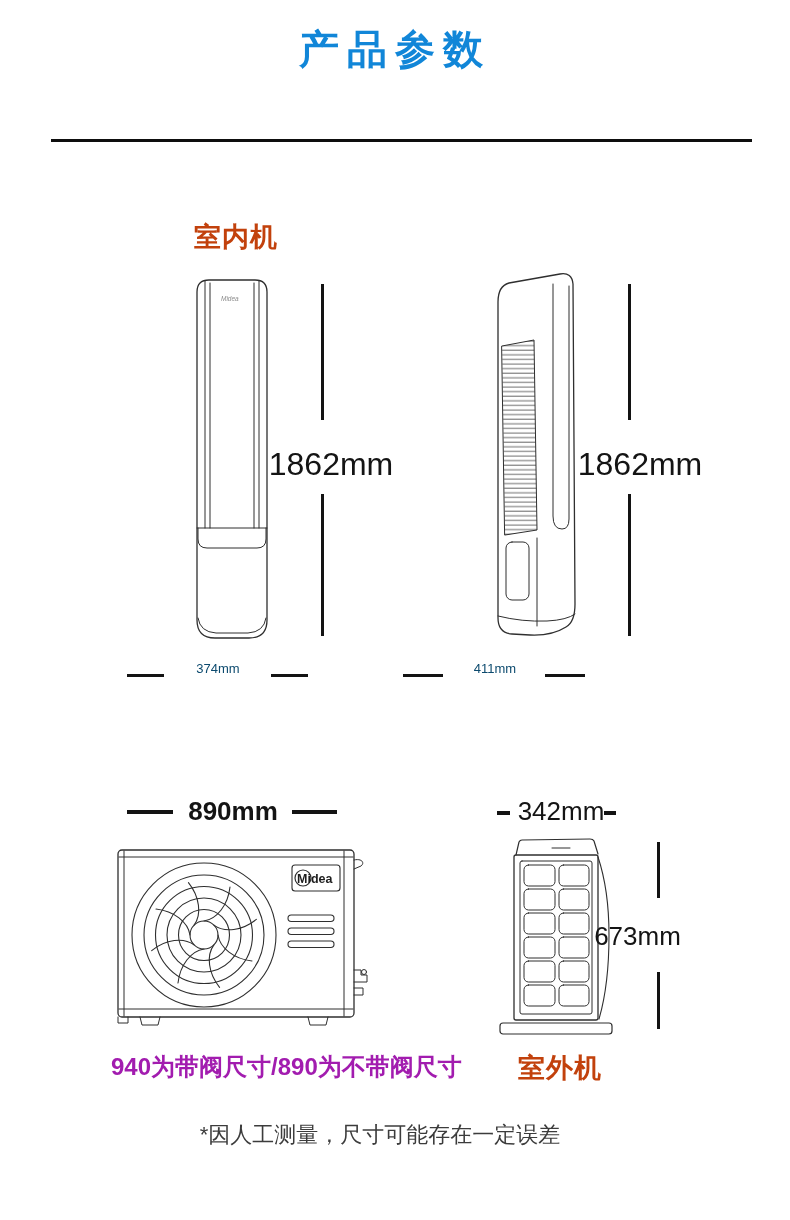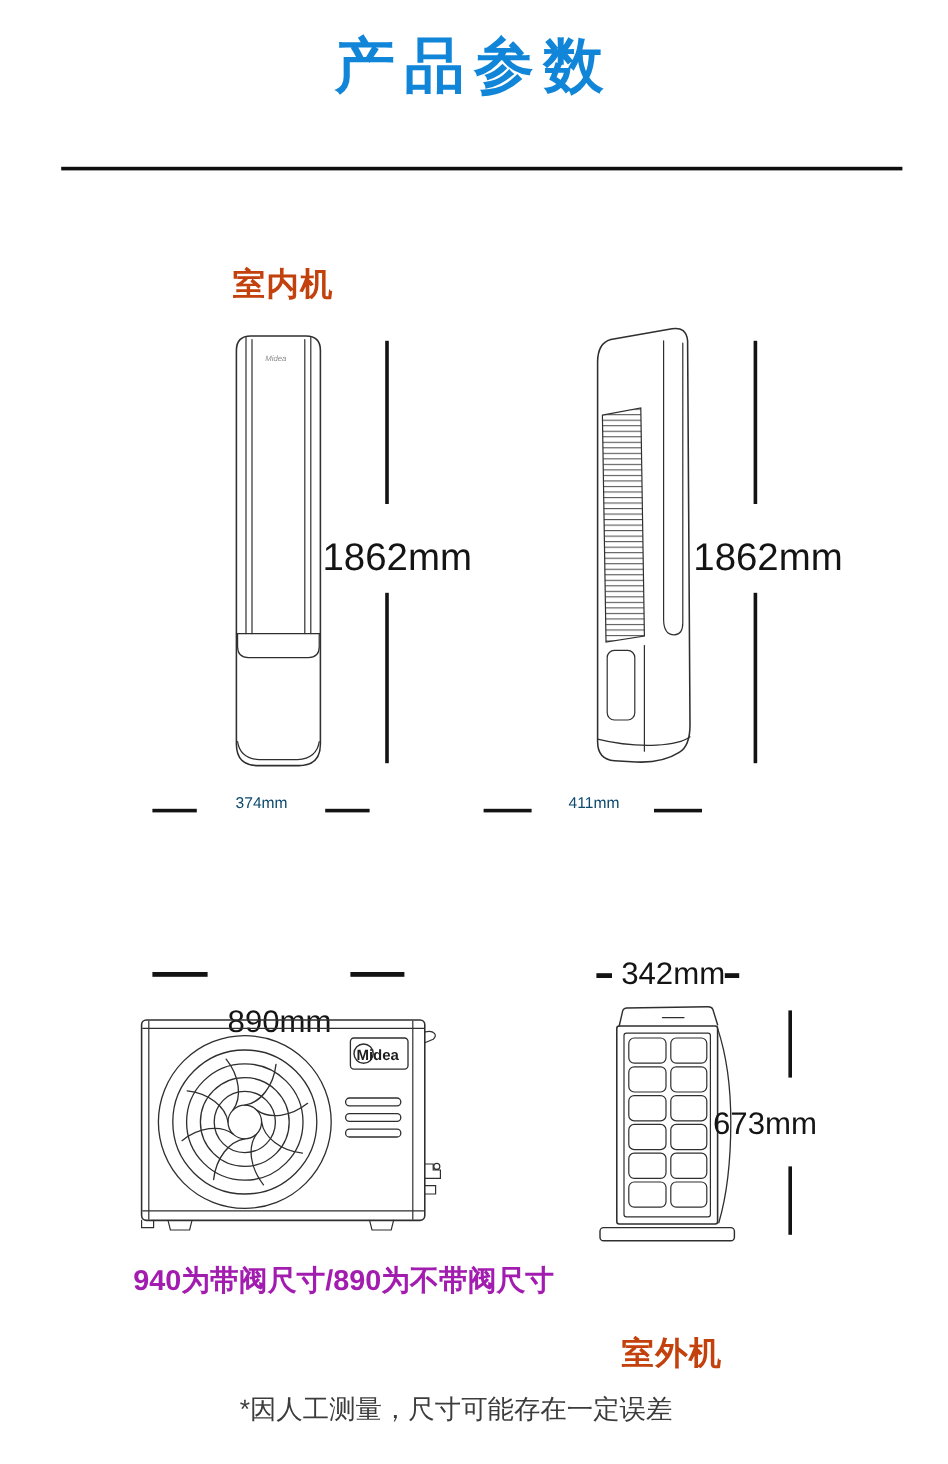--- a/index.html
+++ b/index.html
@@ -1,30 +1,30 @@
 <!DOCTYPE html>
 <html><head>
 <meta charset="utf-8">
 <style>
   html,body{margin:0;padding:0;background:#ffffff;}
   body{width:790px;height:1220px;position:relative;overflow:hidden;
        font-family:"Liberation Sans","DejaVu Sans",sans-serif;color:#111;}
   .abs{position:absolute;}
-  .page-title{left:0;right:0;top:22px;text-align:center;font-size:50px;font-weight:700;
+  .page-title{left:0;right:0;top:22px;text-align:center;font-size:40px;font-weight:700;
               letter-spacing:8px;color:#1186d8;}
   .divider{left:51px;top:139px;width:701px;height:3px;background:#0e0e0e;}
   .section-label{font-size:27px;font-weight:700;color:#c2410c;letter-spacing:1px;}
   .dim-text{font-size:32px;font-weight:500;color:#141414;text-align:center;}
   .dim-text-sm{font-size:13px;font-weight:500;color:#0c4a6e;text-align:center;}
   .dim-text-lg{font-size:26px;font-weight:500;color:#141414;text-align:center;}
   .vline{width:3px;background:#131313;}
   .hdash{height:3px;background:#131313;}
   .hdash-thick{height:4px;background:#131313;}
   .note-text{font-size:24px;font-weight:700;color:#a21caf;margin-left:20px;}
-  .footer-text{left:0;width:760px;top:1160px;text-align:center;font-size:22px;color:#3c3c3c;}
+  .footer-text{left:0;width:760px;top:1120px;text-align:center;font-size:22px;color:#3c3c3c;}
   svg{display:block;}
   svg *{vector-effect:non-scaling-stroke;}
   svg text{font-family:"Liberation Sans","DejaVu Sans",sans-serif;}
 </style>
 </head>
 <body>
 
 <div class="abs page-title" style="color: rgb(17, 134, 216);">产品参数</div>
 
 <div class="abs divider"></div>
@@ -77,21 +77,21 @@
 </div>
 
 <div>
   <div class="abs hdash" style="left:403px;top:674px;width:40px;"></div>
   <div class="abs dim-text-sm" style="left:443px;top:661px;width:104px;">411mm</div>
   <div class="abs hdash" style="left:545px;top:674px;width:40px;"></div>
 </div>
 
 <div>
   <div class="abs hdash-thick" style="left:127px;top:810px;width:46px;"></div>
-  <div class="abs dim-text-lg" style="left:183px;top:836px;width:100px;">890mm</div>
+  <div class="abs dim-text-lg" style="left:183px;top:796px;width:100px;font-weight:bold;">890mm</div>
   <div class="abs hdash-thick" style="left:292px;top:810px;width:45px;"></div>
 </div>
 
 <div>
   <div class="abs hdash-thick" style="left:497px;top:811px;width:13px;"></div>
   <div class="abs dim-text-lg" style="left:511px;top:796px;width:100px;">342mm</div>
   <div class="abs hdash-thick" style="left:604px;top:811px;width:12px;"></div>
 </div>
 
 <svg class="abs" style="left:110px;top:843px;" width="262" height="192" viewBox="0 0 262 192">
@@ -157,15 +157,15 @@
 </svg>
 
 <div>
   <div class="abs vline" style="left:657px;top:842px;height:56px;"></div>
   <div class="abs dim-text-lg" style="left:580px;top:921px;width:115px;">673mm</div>
   <div class="abs vline" style="left:657px;top:972px;height:57px;"></div>
 </div>
 
 <div class="abs note-text" style="left:91px;top:1051px;">940为带阀尺寸/890为不带阀尺寸</div>
 
-<div class="abs section-label" style="left:518px;top:1110px;">室外机</div>
+<div class="abs section-label" style="left:518px;top:1050px;">室外机</div>
 
 <div class="abs footer-text">*因人工测量，尺寸可能存在一定误差</div>
 
 </body></html>

